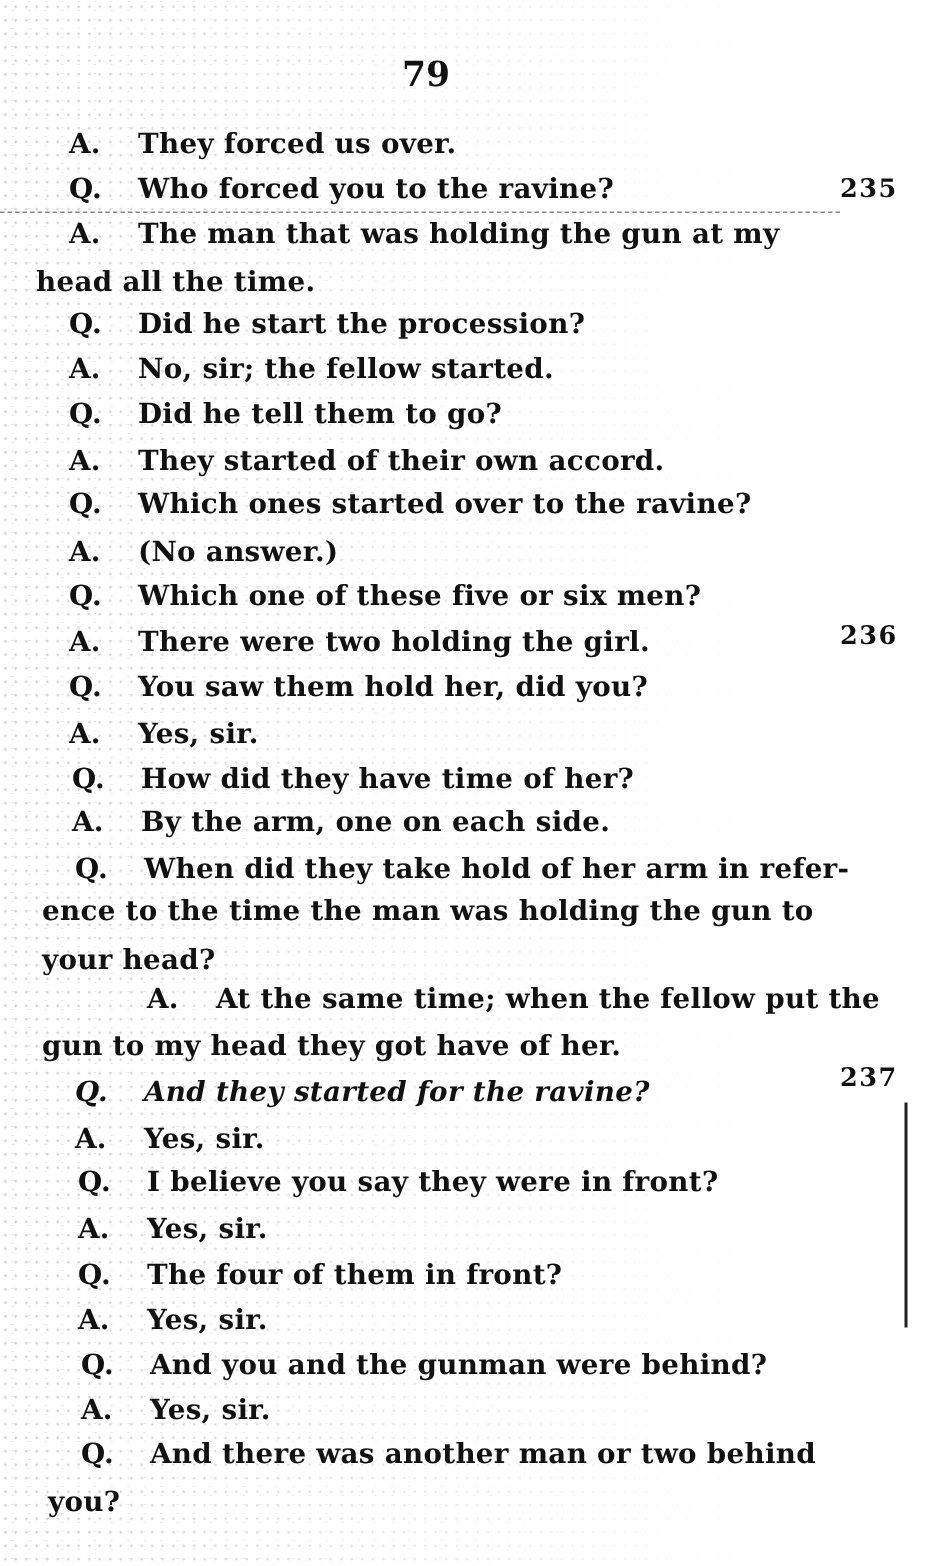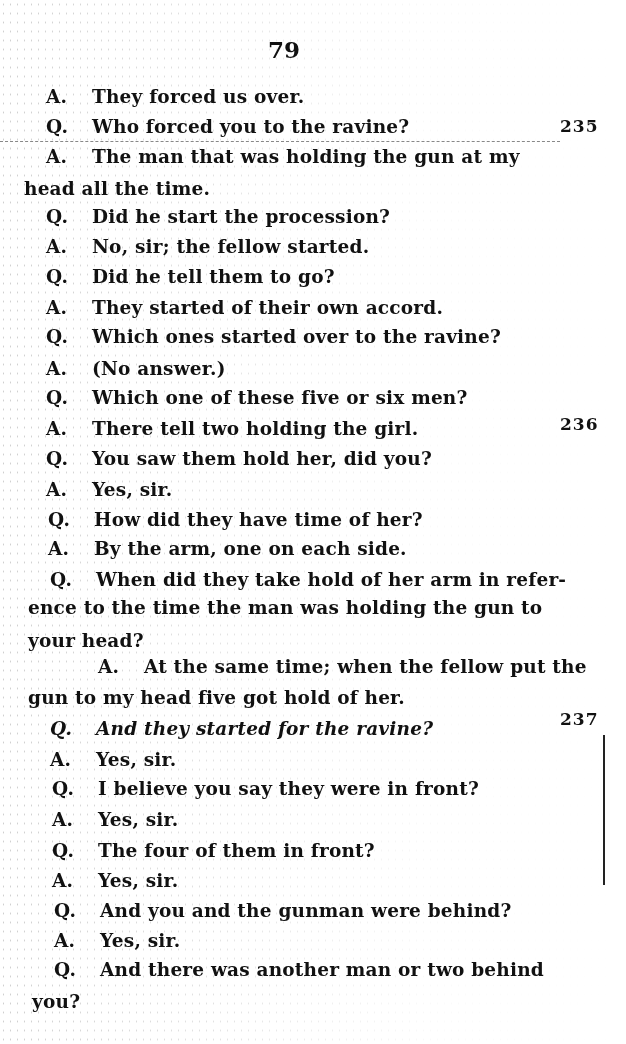--- a/index.html
+++ b/index.html
@@ -47,30 +47,30 @@
     <div class="line" style="top: 116px; left: 46px;"><span class="speaker">Q.</span><span>Who forced you to the ravine?</span></div>
     <div class="line" style="top: 146px; left: 46px;"><span class="speaker">A.</span><span>The man that was holding the gun at my</span></div>
     <div class="line" style="top: 178px; left: 24px;"><span>head all the time.</span></div>
     <div class="line" style="top: 206px; left: 46px;"><span class="speaker">Q.</span><span>Did he start the procession?</span></div>
     <div class="line" style="top: 236px; left: 46px;"><span class="speaker">A.</span><span>No, sir; the fellow started.</span></div>
     <div class="line" style="top: 266px; left: 46px;"><span class="speaker">Q.</span><span>Did he tell them to go?</span></div>
     <div class="line" style="top: 297px; left: 46px;"><span class="speaker">A.</span><span>They started of their own accord.</span></div>
     <div class="line" style="top: 326px; left: 46px;"><span class="speaker">Q.</span><span>Which ones started over to the ravine?</span></div>
     <div class="line" style="top: 358px; left: 46px;"><span class="speaker">A.</span><span>(No answer.)</span></div>
     <div class="line" style="top: 387px; left: 46px;"><span class="speaker">Q.</span><span>Which one of these five or six men?</span></div>
-    <div class="line" style="top: 418px; left: 46px;"><span class="speaker">A.</span><span>There tell two holding the girl.</span></div>
+    <div class="line" style="top: 418px; left: 46px;"><span class="speaker">A.</span><span>There were two holding the girl.</span></div>
     <div class="line" style="top: 448px; left: 46px;"><span class="speaker">Q.</span><span>You saw them hold her, did you?</span></div>
     <div class="line" style="top: 479px; left: 46px;"><span class="speaker">A.</span><span>Yes, sir.</span></div>
     <div class="line" style="top: 509px; left: 48px;"><span class="speaker">Q.</span><span>How did they have time of her?</span></div>
     <div class="line" style="top: 538px; left: 48px;"><span class="speaker">A.</span><span>By the arm, one on each side.</span></div>
     <div class="line" style="top: 569px; left: 50px;"><span class="speaker">Q.</span><span>When did they take hold of her arm in refer-</span></div>
     <div class="line" style="top: 597px; left: 28px;"><span>ence to the time the man was holding the gun to</span></div>
     <div class="line" style="top: 630px; left: 28px;"><span>your head?</span></div>
     <div class="line" style="top: 656px; left: 50px; margin-left: 48px;"><span class="speaker">A.</span><span>At the same time; when the fellow put the</span></div>
-    <div class="line" style="top: 687px; left: 28px;"><span>gun to my head five got hold of her.</span></div>
+    <div class="line" style="top: 687px; left: 28px;"><span>gun to my head they got have of her.</span></div>
     <div class="line" style="top: 718px; left: 50px; font-style: italic;"><span class="speaker">Q.</span><span>And they started for the ravine?</span></div>
     <div class="line" style="top: 749px; left: 50px;"><span class="speaker">A.</span><span>Yes, sir.</span></div>
     <div class="line" style="top: 778px; left: 52px;"><span class="speaker">Q.</span><span>I believe you say they were in front?</span></div>
     <div class="line" style="top: 809px; left: 52px;"><span class="speaker">A.</span><span>Yes, sir.</span></div>
     <div class="line" style="top: 840px; left: 52px;"><span class="speaker">Q.</span><span>The four of them in front?</span></div>
     <div class="line" style="top: 870px; left: 52px;"><span class="speaker">A.</span><span>Yes, sir.</span></div>
     <div class="line" style="top: 900px; left: 54px;"><span class="speaker">Q.</span><span>And you and the gunman were behind?</span></div>
     <div class="line" style="top: 930px; left: 54px;"><span class="speaker">A.</span><span>Yes, sir.</span></div>
     <div class="line" style="top: 959px; left: 54px;"><span class="speaker">Q.</span><span>And there was another man or two behind</span></div>
     <div class="line" style="top: 991px; left: 32px;"><span>you?</span></div>

